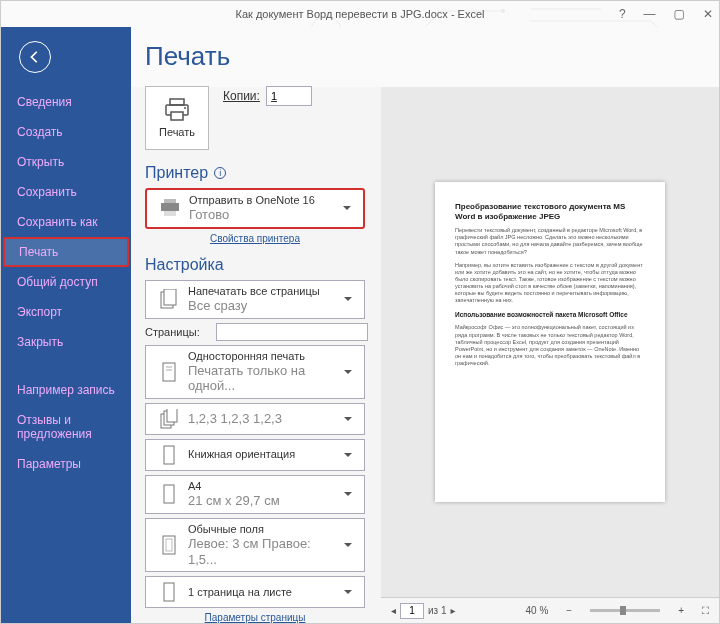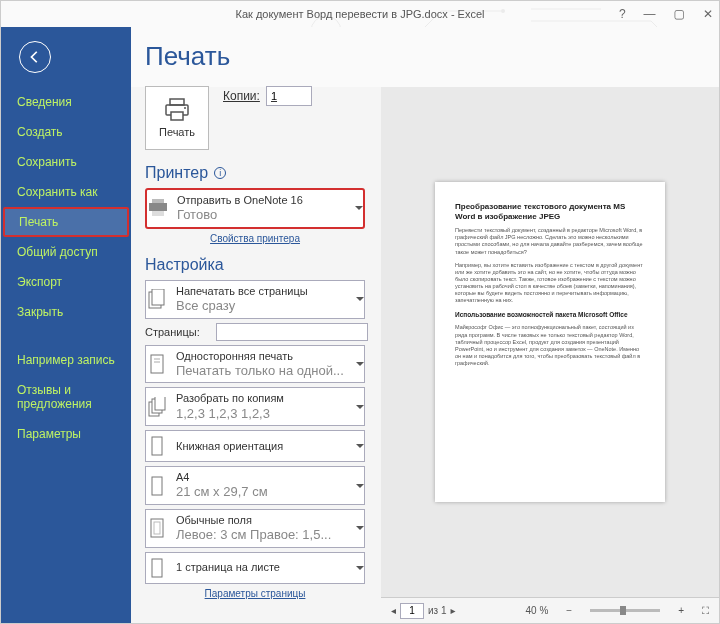--- a/index.html
+++ b/index.html
@@ -4,21 +4,21 @@
 <style>
 * { margin: 0; padding: 0; box-sizing: border-box; font-family: "Segoe UI", Tahoma, sans-serif; }
 body { background: #fff; width: 720px; height: 624px; overflow: hidden; position: relative; border: 1px solid #ccc; }
 
 .titlebar { height: 26px; background: #fafafa; display: flex; align-items: center; justify-content: center; font-size: 11px; color: #555; position: relative; }
 .titlebar .controls { position: absolute; right: 6px; display: flex; gap: 18px; font-size: 12px; color: #666; }
 .titlebar .controls span { cursor: default; }
 
 .main { display: flex; height: calc(100% - 26px); }
 
-.sidebar { width: 130px; background: #2b579a; color: #bef264; padding: 14px 0 0 0; font-size: 12px; }
+.sidebar { width: 130px; background: #2b579a; color: #f0abfc; padding: 14px 0 0 0; font-size: 12px; }
 .back-btn { width: 32px; height: 32px; border: 1.5px solid #fff; border-radius: 50%; margin: 0 0 14px 18px; display: flex; align-items: center; justify-content: center; }
 .back-btn svg { width: 14px; height: 14px; fill: #fff; }
 .side-item { padding: 8px 16px; cursor: default; font-size: 12px; }
 .side-item.selected { background: rgba(255,255,255,0.15); border: 2px solid #d32f2f; border-radius: 2px; margin: 0 2px; padding: 6px 14px; }
 .side-sep { margin-top: 18px; }
 
 .content { flex: 1; display: flex; background: #f5f5f5; position: relative; }
 .content::before { content: ""; position: absolute; top: 0; left: 0; right: 0; height: 60px; background: #fafafa; z-index: 0; }
 
 .settings { width: 250px; padding: 14px 16px 0 14px; position: relative; z-index: 1; }
@@ -27,21 +27,21 @@
 .print-row { display: flex; align-items: flex-start; gap: 14px; margin-bottom: 14px; }
 .print-btn { width: 64px; height: 64px; border: 1px solid #bbb; background: #fff; display: flex; flex-direction: column; align-items: center; justify-content: center; gap: 4px; font-size: 11px; color: #333; }
 .print-btn svg { width: 28px; height: 24px; }
 
 .copies { display: flex; align-items: center; gap: 6px; font-size: 12px; color: #333; text-decoration: underline; }
 .copies input { width: 46px; height: 20px; font-size: 11px; padding: 0 4px; border: 1px solid #aab; }
 
 .sec-title { font-size: 16px; color: #2b579a; margin: 12px 0 6px 0; display: flex; align-items: center; gap: 6px; }
 .sec-title .info { width: 12px; height: 12px; border-radius: 50%; border: 1px solid #2b579a; color: #2b579a; font-size: 9px; display: inline-flex; align-items: center; justify-content: center; }
 
-.dropdown { border: 1px solid #aab; background: #fff; display: flex; align-items: center; padding: 4px 0; gap: 8px; margin-bottom: 4px; font-size: 11px; color: #333; position: relative; }
+.dropdown { border: 1px solid #aab; background: #fff; display: flex; align-items: center; padding: 4px 12px; gap: 8px; margin-bottom: 4px; font-size: 11px; color: #333; position: relative; }
 .dropdown.highlight { border: 2px solid #d32f2f; border-radius: 3px; }
 .dropdown .dd-icon { width: 22px; height: 22px; flex-shrink: 0; display: flex; align-items: center; justify-content: center; }
 .dropdown .dd-text { flex: 1; line-height: 1.2; }
 .dropdown .dd-text .sub { color: #888; font-size: 13px; }
 .dropdown .caret { width: 0; height: 0; border-left: 4px solid transparent; border-right: 4px solid transparent; border-top: 4px solid #555; }
 
 .link { color: #2b579a; font-size: 10px; text-align: center; display: block; margin: 2px 0 8px 0; text-decoration: underline; }
 
 .pages-row { display: flex; align-items: center; gap: 16px; font-size: 11px; color: #333; margin-bottom: 4px; }
 .pages-row input { flex: 1; height: 18px; border: 1px solid #aab; font-size: 11px; padding: 0 4px; }
@@ -83,20 +83,21 @@
 
 <div class="main">
   <div class="sidebar">
     <div class="back-btn">
       <svg viewBox="0 0 16 16">
           <path d="M10 2 L4 8 L10 14" stroke="#fff" stroke-width="2" fill="none"></path>
         </svg>
     </div>
     <div class="side-item">Сведения</div>
     <div class="side-item">Создать</div>
+    <div class="side-item">Открыть</div>
     <div class="side-item">Сохранить</div>
     <div class="side-item">Сохранить как</div>
     <div class="side-item selected">Печать</div>
     <div class="side-item">Общий доступ</div>
     <div class="side-item">Экспорт</div>
     <div class="side-item">Закрыть</div>
     <div class="side-item side-sep">Например запись</div>
     <div class="side-item">Отзывы и предложения</div>
     <div class="side-item">Параметры</div>
   </div>
@@ -181,21 +182,20 @@
 
       <div class="dropdown">
         <span class="dd-icon">
             <svg width="18" height="20" viewBox="0 0 18 20">
               <rect x="1" y="5" width="10" height="14" fill="none" stroke="#777"></rect>
               <rect x="4" y="2" width="10" height="14" fill="#fff" stroke="#777"></rect>
               <rect x="7" y="-1" width="10" height="14" fill="#fff" stroke="#777"></rect>
             </svg>
           </span>
         <span class="dd-text">
-            <div>Разобрать по копиям</div>
             <div class="sub">1,2,3   1,2,3   1,2,3</div>
           </span>
         <span class="caret"></span>
       </div>
 
       <div class="dropdown">
         <span class="dd-icon">
             <svg width="16" height="20" viewBox="0 0 16 20">
               <rect x="3" y="1" width="10" height="18" fill="#fff" stroke="#777"></rect>
             </svg>

